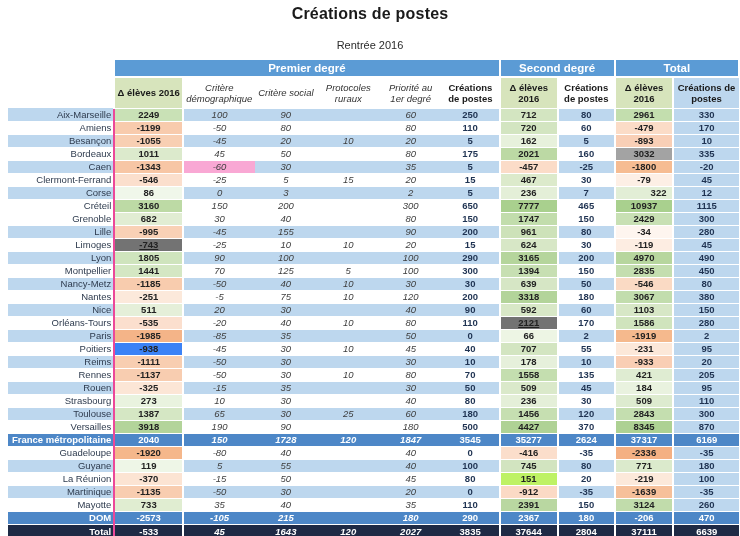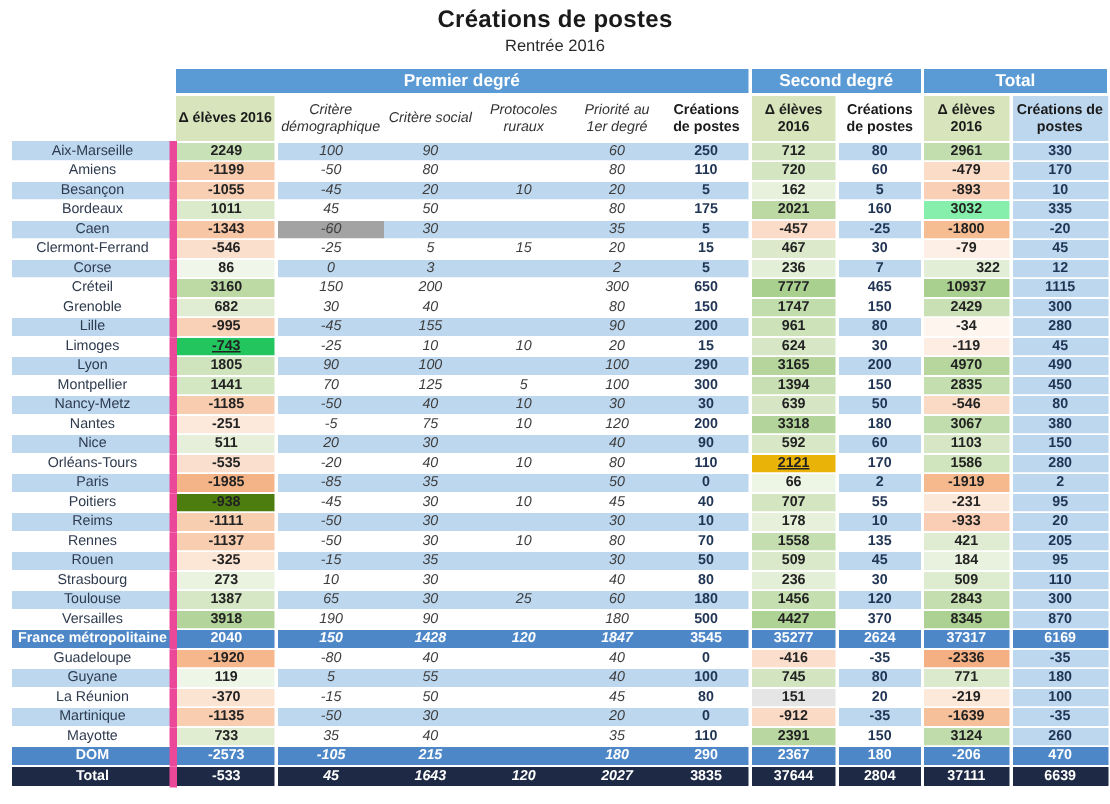--- a/index.html
+++ b/index.html
@@ -1,32 +1,32 @@
 <!DOCTYPE html>
 <html><head>
 <meta charset="utf-8">
 <style>
   html,body { margin:0; padding:0; background:#ffffff; }
   body { width:740px; height:536px; font-family:"Liberation Sans", sans-serif; overflow:hidden; }
   .page { padding-top:5px; }
   .title { text-align:center; font-size:16px; font-weight:bold; color:#1a1a1a; letter-spacing:0.2px; }
-  .subtitle { text-align:center; font-size:11px; color:#2b2b2b; margin-top:2px; }
+  .subtitle { text-align:center; font-size:11px; color:#2b2b2b; margin-top:16px; }
   table { border-collapse:collapse; table-layout:fixed; margin:7px 0 0 8px; }
   th, td {
     box-sizing:border-box; padding:0 2px; font-size:9.5px; line-height:11px;
     white-space:nowrap; overflow:hidden; text-align:center; vertical-align:middle;
   }
   th.corner { background:#ffffff; border:none; }
   th.gh { color:#ffffff; font-weight:bold; font-size:11.5px; height:18px; border:2px solid #ffffff; }
   th.sub { height:31px; border:1px solid #ffffff; background:#ffffff; color:#1a1a1a; white-space:normal; }
   th.sub.delta { font-weight:bold; border-left:2px solid #fff; border-right:2px solid #fff; }
   th.sub.crit  { font-style:italic; font-weight:normal; color:#333333; }
   th.sub.crea  { font-weight:bold; }
   td { height:13px; border-bottom:1px solid #ffffff; }
-  td.name { text-align:center; padding-left:4px; border-right:5px solid #ec4899; color:#2e3b4e; }
+  td.name { text-align:right; padding-left:4px; border-right:2px solid #ec4899; color:#2e3b4e; }
   td.delta { font-weight:bold; color:#222222; border-left:2px solid #fff; border-right:2px solid #fff; }
   td.crit  { font-style:italic; color:#3d3d3d; }
   td.crea, td.creaBlue { font-weight:bold; color:#1f3352; }
   tr.summary td { color:#ffffff !important; font-weight:bold; }
   tr.summary td.crit { font-style:italic; }
   tr.total td { color:#ffffff !important; font-weight:bold; height:14px; }
   tr.total td.crit { font-style:italic; }
 </style>
 </head>
 <body>
@@ -112,27 +112,27 @@
         <tr class="region">
           <td class="name" style="background: rgb(255, 255, 255);">Bordeaux</td>
           <td class="delta" style="background: rgb(220, 234, 204);">1011</td>
           <td class="crit" style="background: rgb(255, 255, 255);">45</td>
           <td class="crit" style="background: rgb(255, 255, 255);">50</td>
           <td class="crit" style="background: rgb(255, 255, 255);"></td>
           <td class="crit" style="background: rgb(255, 255, 255);">80</td>
           <td class="crea" style="background: rgb(255, 255, 255);">175</td>
           <td class="delta" style="background: rgb(188, 217, 164);">2021</td>
           <td class="crea" style="background: rgb(255, 255, 255);">160</td>
-          <td class="delta" style="background: #86efac;">3032</td>
+          <td class="delta" style="background: #a3a3a3;">3032</td>
           <td class="creaBlue" style="background: rgb(189, 215, 238);">335</td>
         </tr>
         <tr class="region shade">
           <td class="name" style="background: rgb(189, 215, 238);">Caen</td>
           <td class="delta" style="background: rgb(247, 198, 165);">-1343</td>
-          <td class="crit" style="background: #a3a3a3;">-60</td>
+          <td class="crit" style="background: #f9a8d4;">-60</td>
           <td class="crit" style="background: rgb(189, 215, 238);">30</td>
           <td class="crit" style="background: rgb(189, 215, 238);"></td>
           <td class="crit" style="background: rgb(189, 215, 238);">35</td>
           <td class="crea" style="background: rgb(189, 215, 238);">5</td>
           <td class="delta" style="background: rgb(251, 220, 200);">-457</td>
           <td class="crea" style="background: rgb(189, 215, 238);">-25</td>
           <td class="delta" style="background: rgb(246, 188, 146);">-1800</td>
           <td class="creaBlue" style="background: rgb(189, 215, 238);">-20</td>
         </tr>
         <tr class="region">
@@ -195,21 +195,21 @@
           <td class="crit" style="background: rgb(189, 215, 238);"></td>
           <td class="crit" style="background: rgb(189, 215, 238);">90</td>
           <td class="crea" style="background: rgb(189, 215, 238);">200</td>
           <td class="delta" style="background: rgb(205, 226, 185);">961</td>
           <td class="crea" style="background: rgb(189, 215, 238);">80</td>
           <td class="delta" style="background: rgb(254, 245, 239);">-34</td>
           <td class="creaBlue" style="background: rgb(189, 215, 238);">280</td>
         </tr>
         <tr class="region">
           <td class="name" style="background: rgb(255, 255, 255);">Limoges</td>
-          <td class="delta" style="background: #22c55e; text-decoration: underline;">-743</td>
+          <td class="delta" style="background: #737373; text-decoration: underline;">-743</td>
           <td class="crit" style="background: rgb(255, 255, 255);">-25</td>
           <td class="crit" style="background: rgb(255, 255, 255);">10</td>
           <td class="crit" style="background: rgb(255, 255, 255);">10</td>
           <td class="crit" style="background: rgb(255, 255, 255);">20</td>
           <td class="crea" style="background: rgb(255, 255, 255);">15</td>
           <td class="delta" style="background: rgb(215, 231, 198);">624</td>
           <td class="crea" style="background: rgb(255, 255, 255);">30</td>
           <td class="delta" style="background: rgb(253, 237, 226);">-119</td>
           <td class="creaBlue" style="background: rgb(189, 215, 238);">45</td>
         </tr>
@@ -279,41 +279,41 @@
           <td class="creaBlue" style="background: rgb(189, 215, 238);">150</td>
         </tr>
         <tr class="region">
           <td class="name" style="background: rgb(255, 255, 255);">Orléans-Tours</td>
           <td class="delta" style="background: rgb(251, 223, 206);">-535</td>
           <td class="crit" style="background: rgb(255, 255, 255);">-20</td>
           <td class="crit" style="background: rgb(255, 255, 255);">40</td>
           <td class="crit" style="background: rgb(255, 255, 255);">10</td>
           <td class="crit" style="background: rgb(255, 255, 255);">80</td>
           <td class="crea" style="background: rgb(255, 255, 255);">110</td>
-          <td class="delta" style="background: #eab308; text-decoration: underline;">2121</td>
+          <td class="delta" style="background: #737373; text-decoration: underline;">2121</td>
           <td class="crea" style="background: rgb(255, 255, 255);">170</td>
           <td class="delta" style="background: rgb(208, 228, 189);">1586</td>
           <td class="creaBlue" style="background: rgb(189, 215, 238);">280</td>
         </tr>
         <tr class="region shade">
           <td class="name" style="background: rgb(189, 215, 238);">Paris</td>
           <td class="delta" style="background: rgb(244, 180, 136);">-1985</td>
           <td class="crit" style="background: rgb(189, 215, 238);">-85</td>
           <td class="crit" style="background: rgb(189, 215, 238);">35</td>
           <td class="crit" style="background: rgb(189, 215, 238);"></td>
           <td class="crit" style="background: rgb(189, 215, 238);">50</td>
           <td class="crea" style="background: rgb(189, 215, 238);">0</td>
           <td class="delta" style="background: rgb(237, 245, 228);">66</td>
           <td class="crea" style="background: rgb(189, 215, 238);">2</td>
           <td class="delta" style="background: rgb(245, 185, 141);">-1919</td>
           <td class="creaBlue" style="background: rgb(189, 215, 238);">2</td>
         </tr>
         <tr class="region">
           <td class="name" style="background: rgb(255, 255, 255);">Poitiers</td>
-          <td class="delta" style="background: #4d7c0f;">-938</td>
+          <td class="delta" style="background: #3b82f6;">-938</td>
           <td class="crit" style="background: rgb(255, 255, 255);">-45</td>
           <td class="crit" style="background: rgb(255, 255, 255);">30</td>
           <td class="crit" style="background: rgb(255, 255, 255);">10</td>
           <td class="crit" style="background: rgb(255, 255, 255);">45</td>
           <td class="crea" style="background: rgb(255, 255, 255);">40</td>
           <td class="delta" style="background: rgb(211, 229, 193);">707</td>
           <td class="crea" style="background: rgb(255, 255, 255);">55</td>
           <td class="delta" style="background: rgb(252, 232, 217);">-231</td>
           <td class="creaBlue" style="background: rgb(189, 215, 238);">95</td>
         </tr>
@@ -392,21 +392,21 @@
           <td class="crea" style="background: rgb(255, 255, 255);">500</td>
           <td class="delta" style="background: rgb(175, 210, 149);">4427</td>
           <td class="crea" style="background: rgb(255, 255, 255);">370</td>
           <td class="delta" style="background: rgb(173, 209, 147);">8345</td>
           <td class="creaBlue" style="background: rgb(189, 215, 238);">870</td>
         </tr>
         <tr class="summary">
           <td class="name" style="background: rgb(77, 135, 199);">France métropolitaine</td>
           <td class="delta" style="background: rgb(77, 135, 199); margin-left: 38px;">2040</td>
           <td class="crit" style="background: rgb(77, 135, 199);">150</td>
-          <td class="crit" style="background: rgb(77, 135, 199);">1428</td>
+          <td class="crit" style="background: rgb(77, 135, 199);">1728</td>
           <td class="crit" style="background: rgb(77, 135, 199);">120</td>
           <td class="crit" style="background: rgb(77, 135, 199);">1847</td>
           <td class="crea" style="background: rgb(77, 135, 199);">3545</td>
           <td class="delta" style="background: rgb(77, 135, 199);">35277</td>
           <td class="crea" style="background: rgb(77, 135, 199);">2624</td>
           <td class="delta" style="background: rgb(77, 135, 199);">37317</td>
           <td class="creaBlue" style="background: rgb(77, 135, 199);">6169</td>
         </tr>
         <tr class="region">
           <td class="name" style="background: rgb(255, 255, 255);">Guadeloupe</td>
@@ -435,21 +435,21 @@
           <td class="creaBlue" style="background: rgb(189, 215, 238);">180</td>
         </tr>
         <tr class="region">
           <td class="name" style="background: rgb(255, 255, 255);">La Réunion</td>
           <td class="delta" style="background: rgb(252, 228, 211);">-370</td>
           <td class="crit" style="background: rgb(255, 255, 255);">-15</td>
           <td class="crit" style="background: rgb(255, 255, 255);">50</td>
           <td class="crit" style="background: rgb(255, 255, 255);"></td>
           <td class="crit" style="background: rgb(255, 255, 255);">45</td>
           <td class="crea" style="background: rgb(255, 255, 255);">80</td>
-          <td class="delta" style="background: #e5e5e5;">151</td>
+          <td class="delta" style="background: #bef264;">151</td>
           <td class="crea" style="background: rgb(255, 255, 255);">20</td>
           <td class="delta" style="background: rgb(252, 233, 218);">-219</td>
           <td class="creaBlue" style="background: rgb(189, 215, 238);">100</td>
         </tr>
         <tr class="region shade">
           <td class="name" style="background: rgb(189, 215, 238);">Martinique</td>
           <td class="delta" style="background: rgb(248, 205, 176);">-1135</td>
           <td class="crit" style="background: rgb(189, 215, 238);">-50</td>
           <td class="crit" style="background: rgb(189, 215, 238);">30</td>
           <td class="crit" style="background: rgb(189, 215, 238);"></td>

